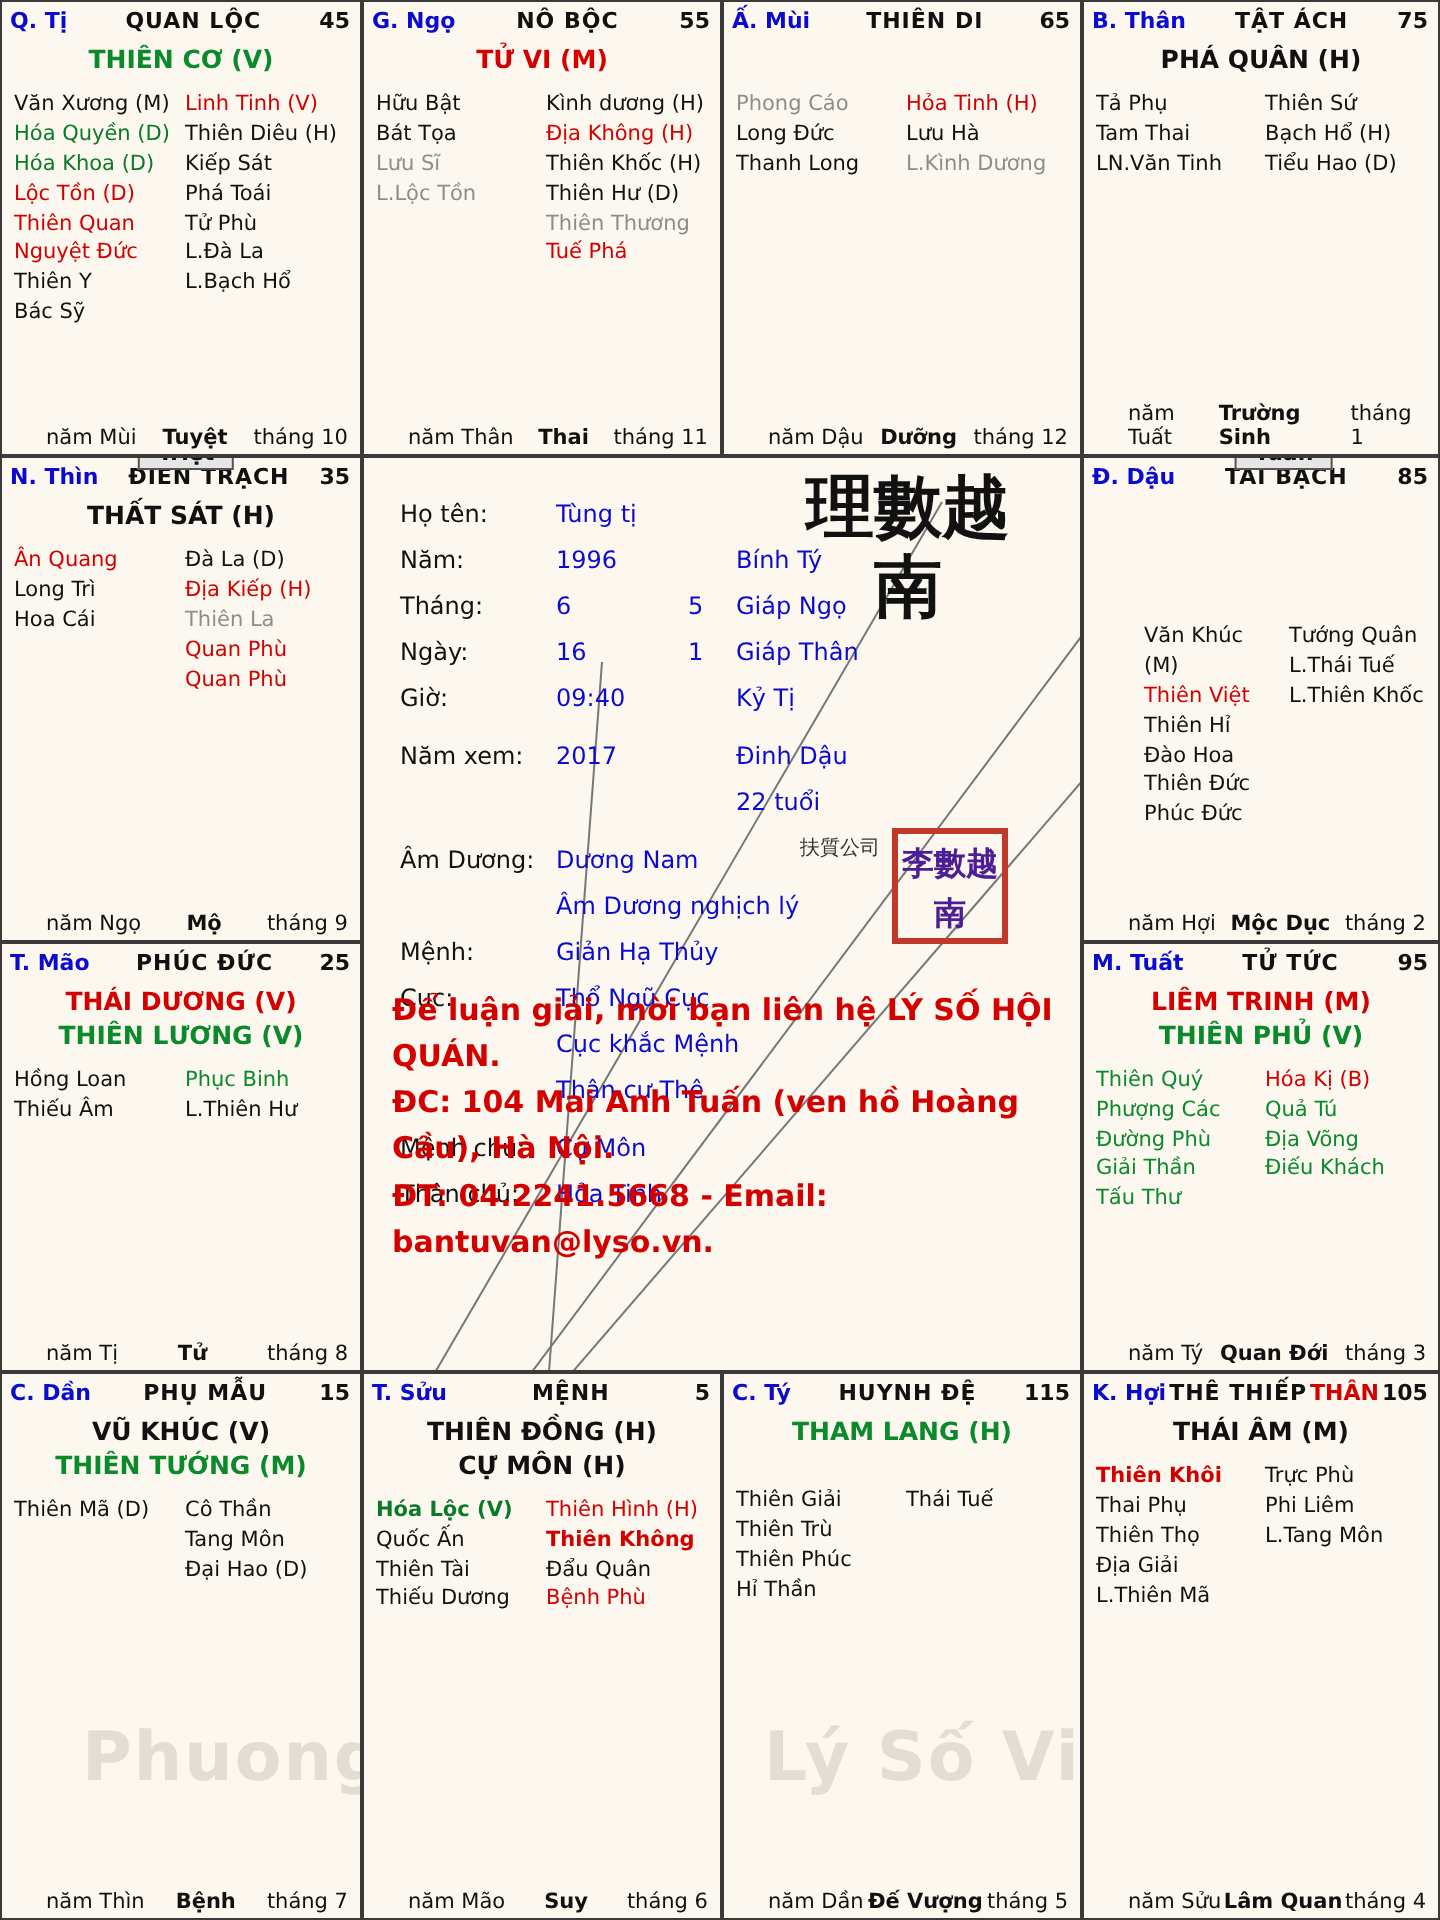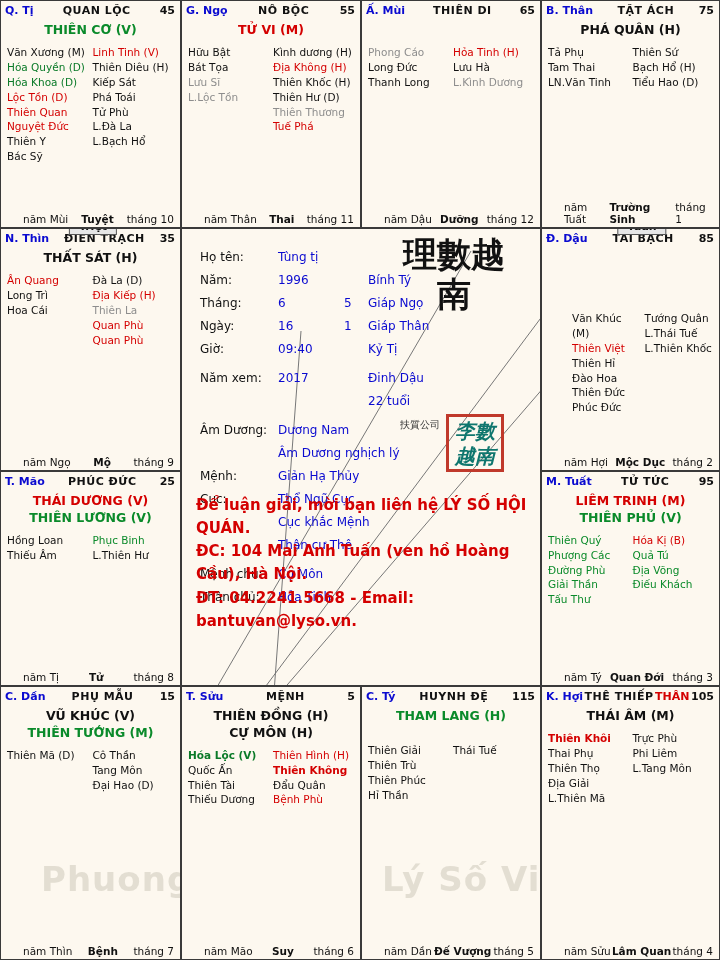--- a/index.html
+++ b/index.html
@@ -81,24 +81,23 @@
   .v3{color:#0a0ad0;}
   .v-wide{color:#0a0ad0;}
   .calli{
     position:absolute;right:26px;top:5px;width:120px;text-align:center;
     font-family:"DejaVu Serif", serif;font-weight:bold;
     font-size:34px;line-height:1.18;color:#111;
   }
   .seal{
     position:absolute;right:36px;top:185px;
     width:58px;height:58px;border:3px solid #c0392b;
-    color:#0f766e;font-family:"DejaVu Serif",serif;font-weight:bold;
-    font-size:20px;line-height:25px;text-align:center;padding:2px;
+    color:#4c1d95;font-family:"DejaVu Serif",serif;font-weight:bold;
+    font-size:16px;line-height:25px;text-align:center;padding:2px;
     box-sizing:border-box;
-    font-style:italic;
   }
   .sealside{
     position:absolute;right:100px;top:190px;
     font-family:"DejaVu Serif",serif;font-size:10px;color:#333;
     line-height:1.25;text-align:center;
   }
   .promo{
     position:absolute;left:14px;right:10px;bottom:52px;
     color:#d40000;font-size:15px;line-height:1.55;font-weight:bold;
   }

